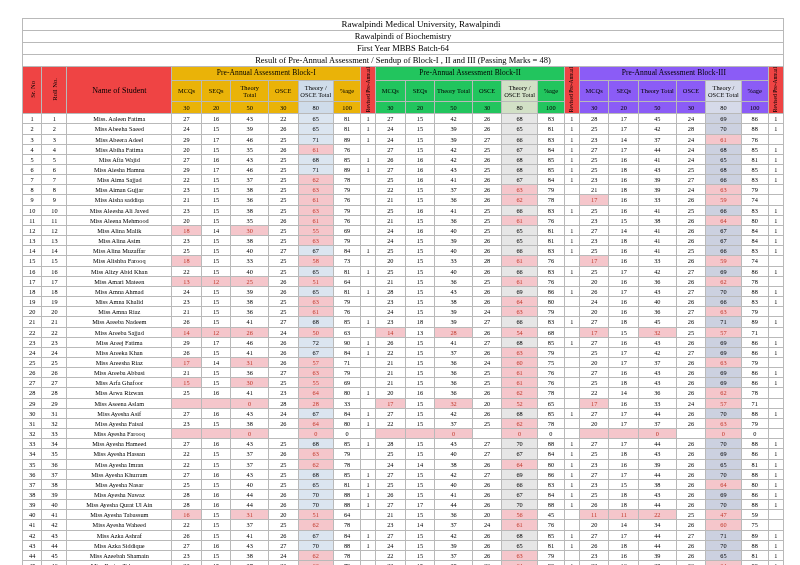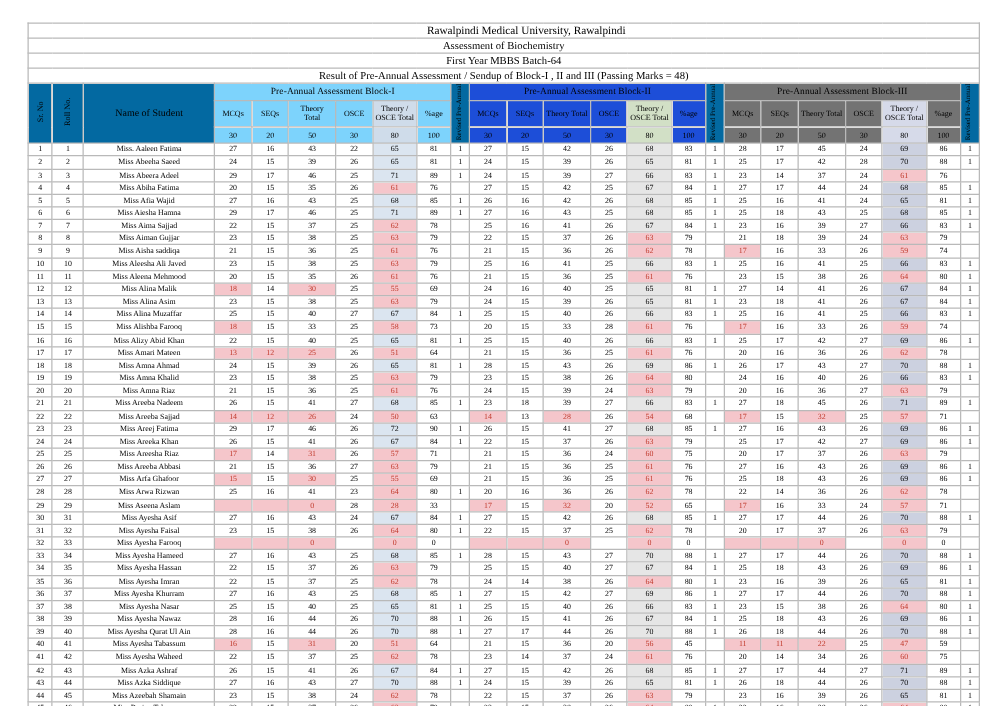--- a/index.html
+++ b/index.html
@@ -70,27 +70,27 @@
     white-space:nowrap;
     line-height:7px;
   }
   .stub-head{
     font-size:6.6px;
     font-weight:bold;
   }
   .name-head{font-weight:bold;font-size:8px;}
 
   
-  .b1{background:#7dd3fc;}
-  .b2{background:#1d4ed8;}
-  .b3{background:#737373;}
+  .b1{background:#eab308;}
+  .b2{background:#22c55e;}
+  .b3{background:#8b5cf6;}
   .b1d{background:#cfdcea;}
   .b2d{background:#d2e0c6;}
   .b3d{background:#d6dae9;}
-  .white{background:#0369a1;}
+  .white{background:#ef4444;}
 
   
   tr.d td{
     font-size:6.3px;
     height:9.15px;
     line-height:9.15px;
   }
   td.sr, td.roll{font-size:5.6px;}
   td.nm{
     font-size:6.4px;
@@ -147,21 +147,21 @@
         <col class="c-osce">
         <col class="c-tt">
         <col class="c-pct">
         <col class="c-rev">
     </colgroup>
     <thead>
       <tr>
         <td class="title-cell t1" colspan="24">Rawalpindi Medical University, Rawalpindi</td>
       </tr>
       <tr>
-        <td class="title-cell t2" colspan="24">Assessment of Biochemistry</td>
+        <td class="title-cell t2" colspan="24">Rawalpindi of Biochemistry</td>
       </tr>
       <tr>
         <td class="title-cell t3" colspan="24">First Year MBBS Batch-64</td>
       </tr>
       <tr>
         <td class="title-cell t4" colspan="24">Result of Pre-Annual Assessment / Sendup of Block-I , II and III  (Passing Marks = 48)</td>
       </tr>
 
       <tr>
         <td class="stub-head rot white" rowspan="3"><span>Sr. No</span></td>

